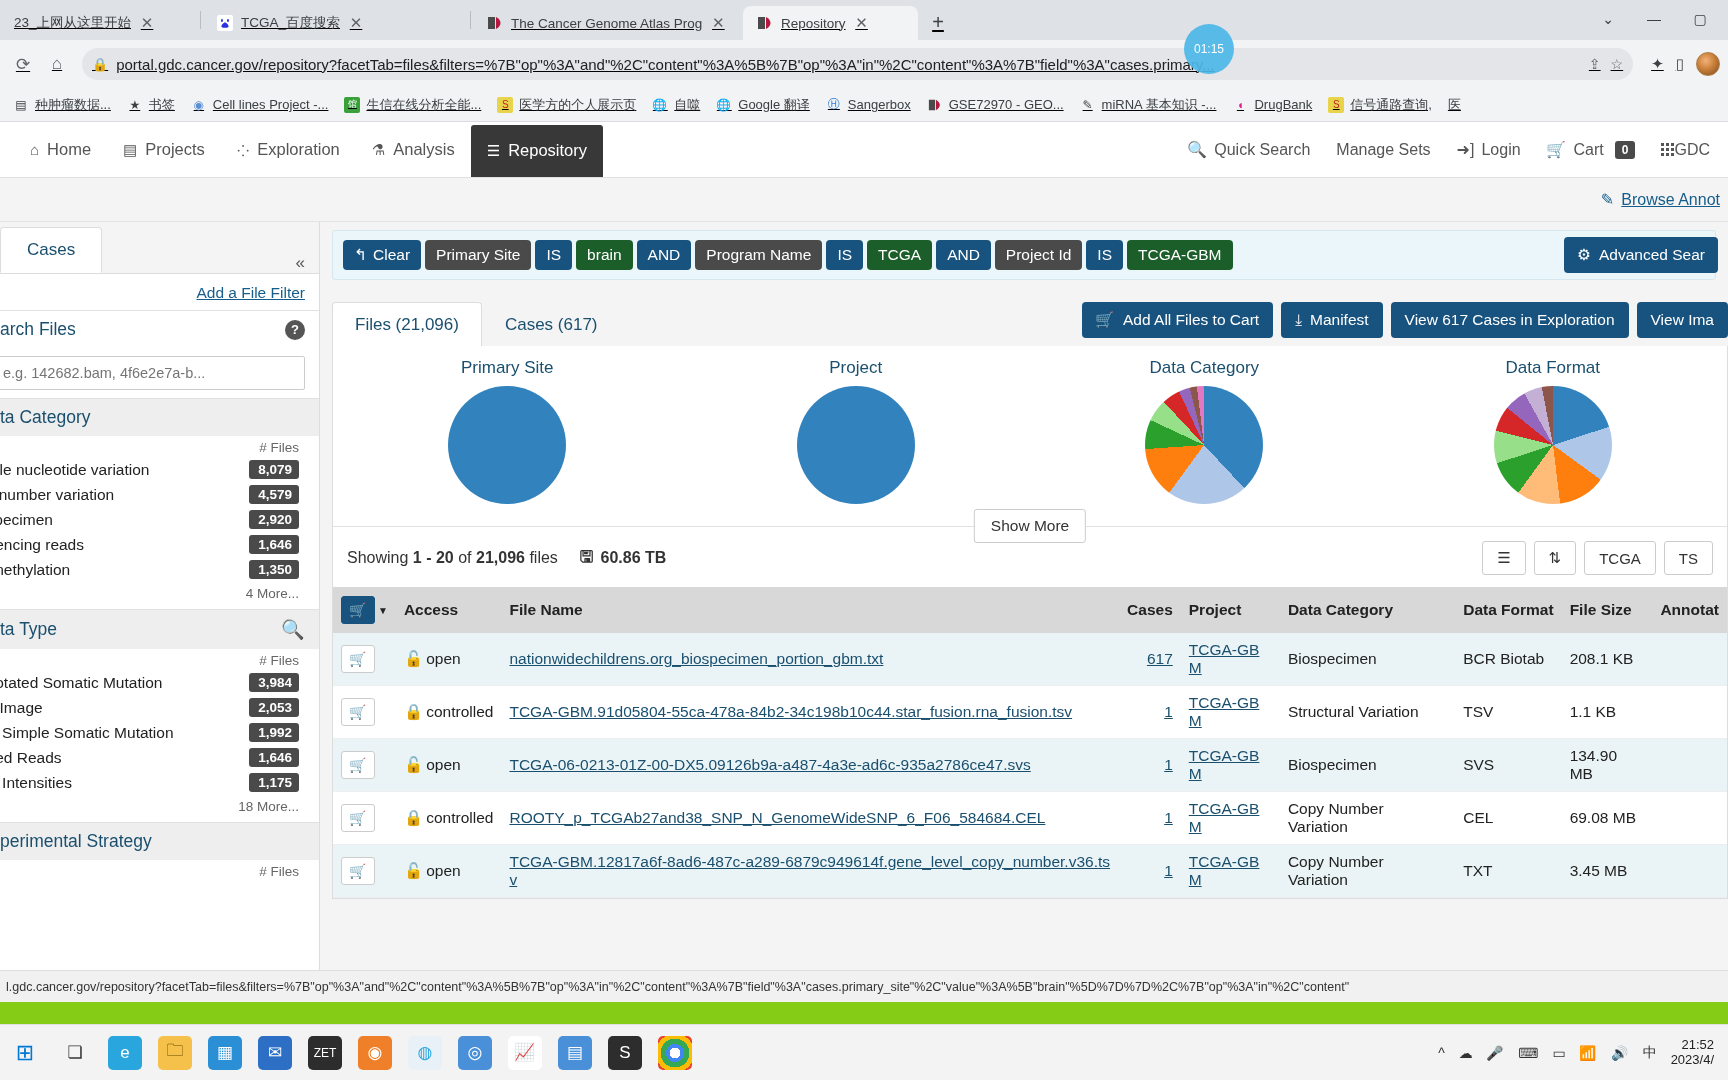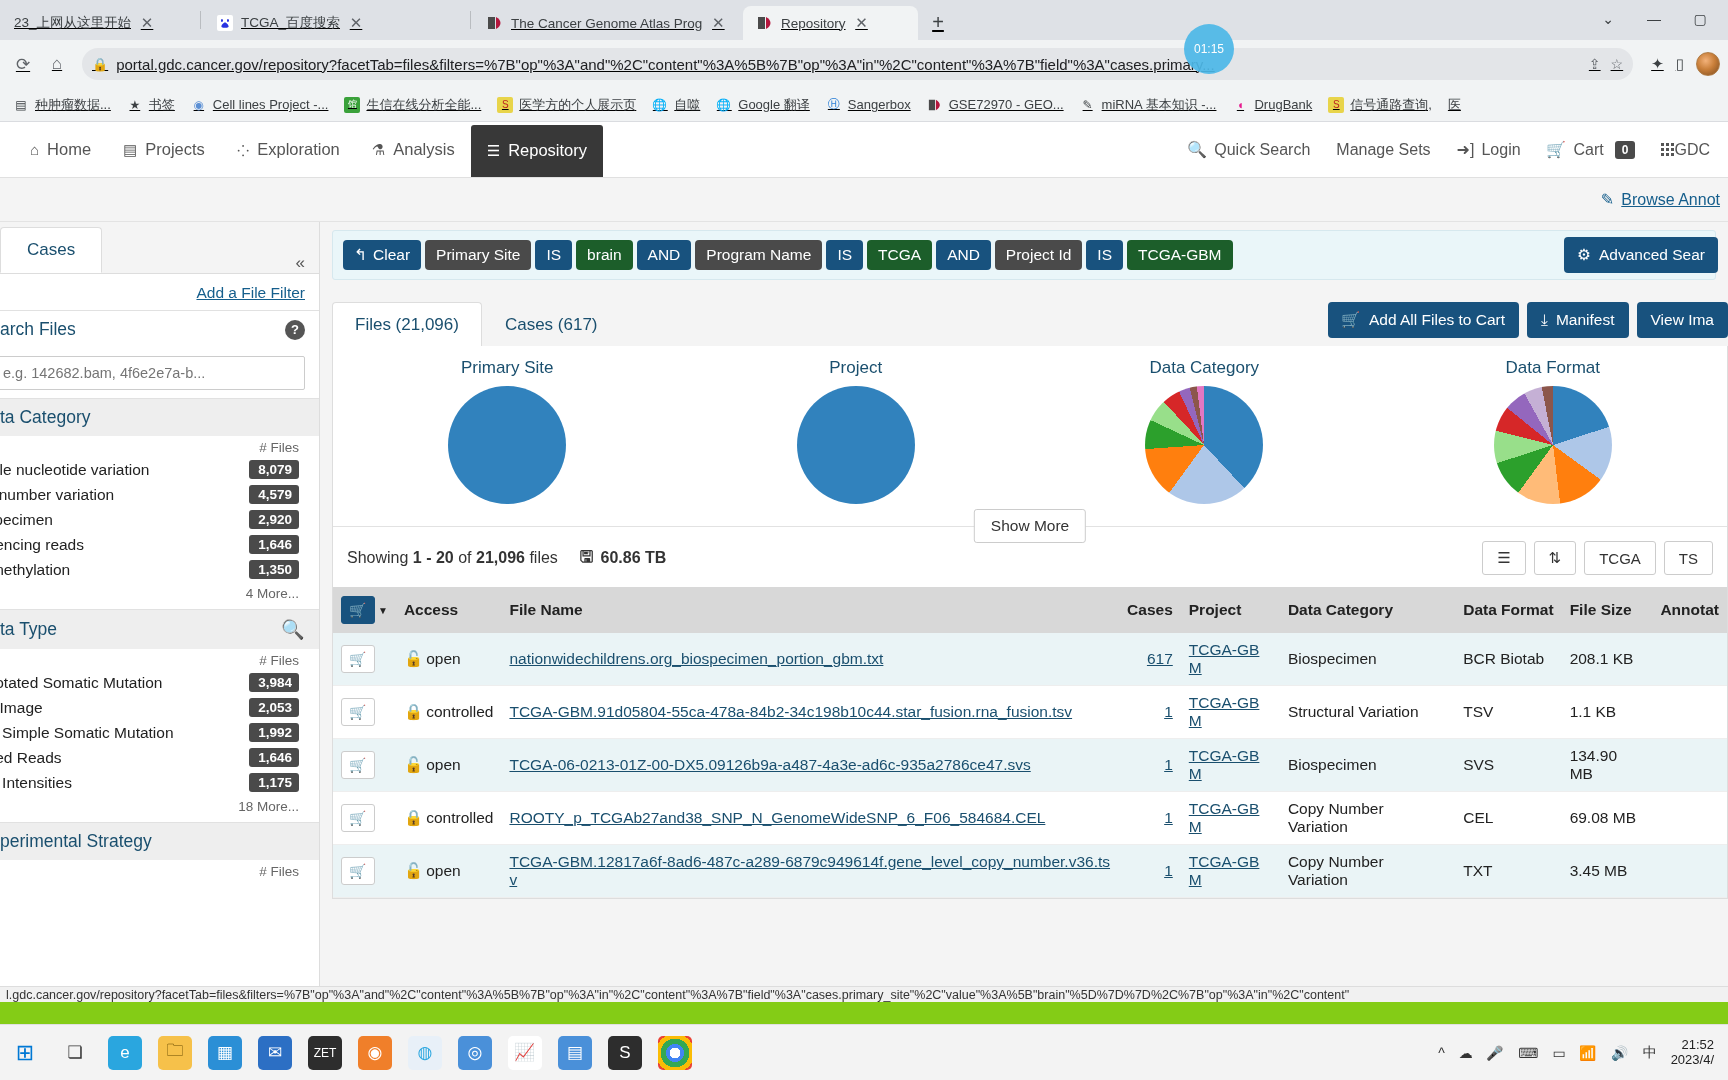--- a/index.html
+++ b/index.html
@@ -184,21 +184,21 @@
   table.files tr.alt td { background:#eaf4f6; }
   .cartcell { width:46px; }
   .cartbtn { width:34px; height:28px; border:1px solid #ccc; border-radius:3px; display:flex; align-items:center; justify-content:center; color:#18527e; font-size:14px; background:#fff; }
   .cartbtn.filled { background:#18527e; color:#fff; border-color:#18527e; }
   .accesscell { white-space:nowrap; }
   .accesscell .lk { margin-right:3px; }
   a.link { color:#1a4f6e; text-decoration:underline; word-break:break-all; }
   .num { text-align:right; white-space:nowrap; }
 
   .statusbar {
-    position:absolute; left:0; bottom:0; width:1728px; height:16px;
+    position:absolute; left:0; bottom:0; width:1728px; height:32px;
     background:#f1f1f1; border-top:1px solid #ddd; font-size:12.5px; color:#333;
     display:flex; align-items:center; padding:0 6px; white-space:nowrap; overflow:hidden;
   }
 
   
   .taskbar {
     position:absolute; left:0; bottom:0; width:1728px; height:56px;
     background:#f3f3f3; display:flex; align-items:center; padding:0 8px; z-index:50;
     border-top:1px solid #e0e0e0;
   }
@@ -509,20 +509,21 @@
           <div class="ftab">Cases (617)</div>
           <div class="actbtns">
             <div class="abtn">
                 <span>🛒</span>
                 <span>Add All Files to Cart</span>
               </div>
             <div class="abtn">
                 <span>⤓</span>
                 <span>Manifest</span>
               </div>
+            <div class="abtn">View 617 Cases in Exploration</div>
             <div class="abtn">View Ima</div>
           </div>
         </div>
 
         <div class="panel">
 
           <div class="pieblock">
             <div class="piegrid">
               <div class="piecell">
                 <div class="pietitle">Primary Site</div>

